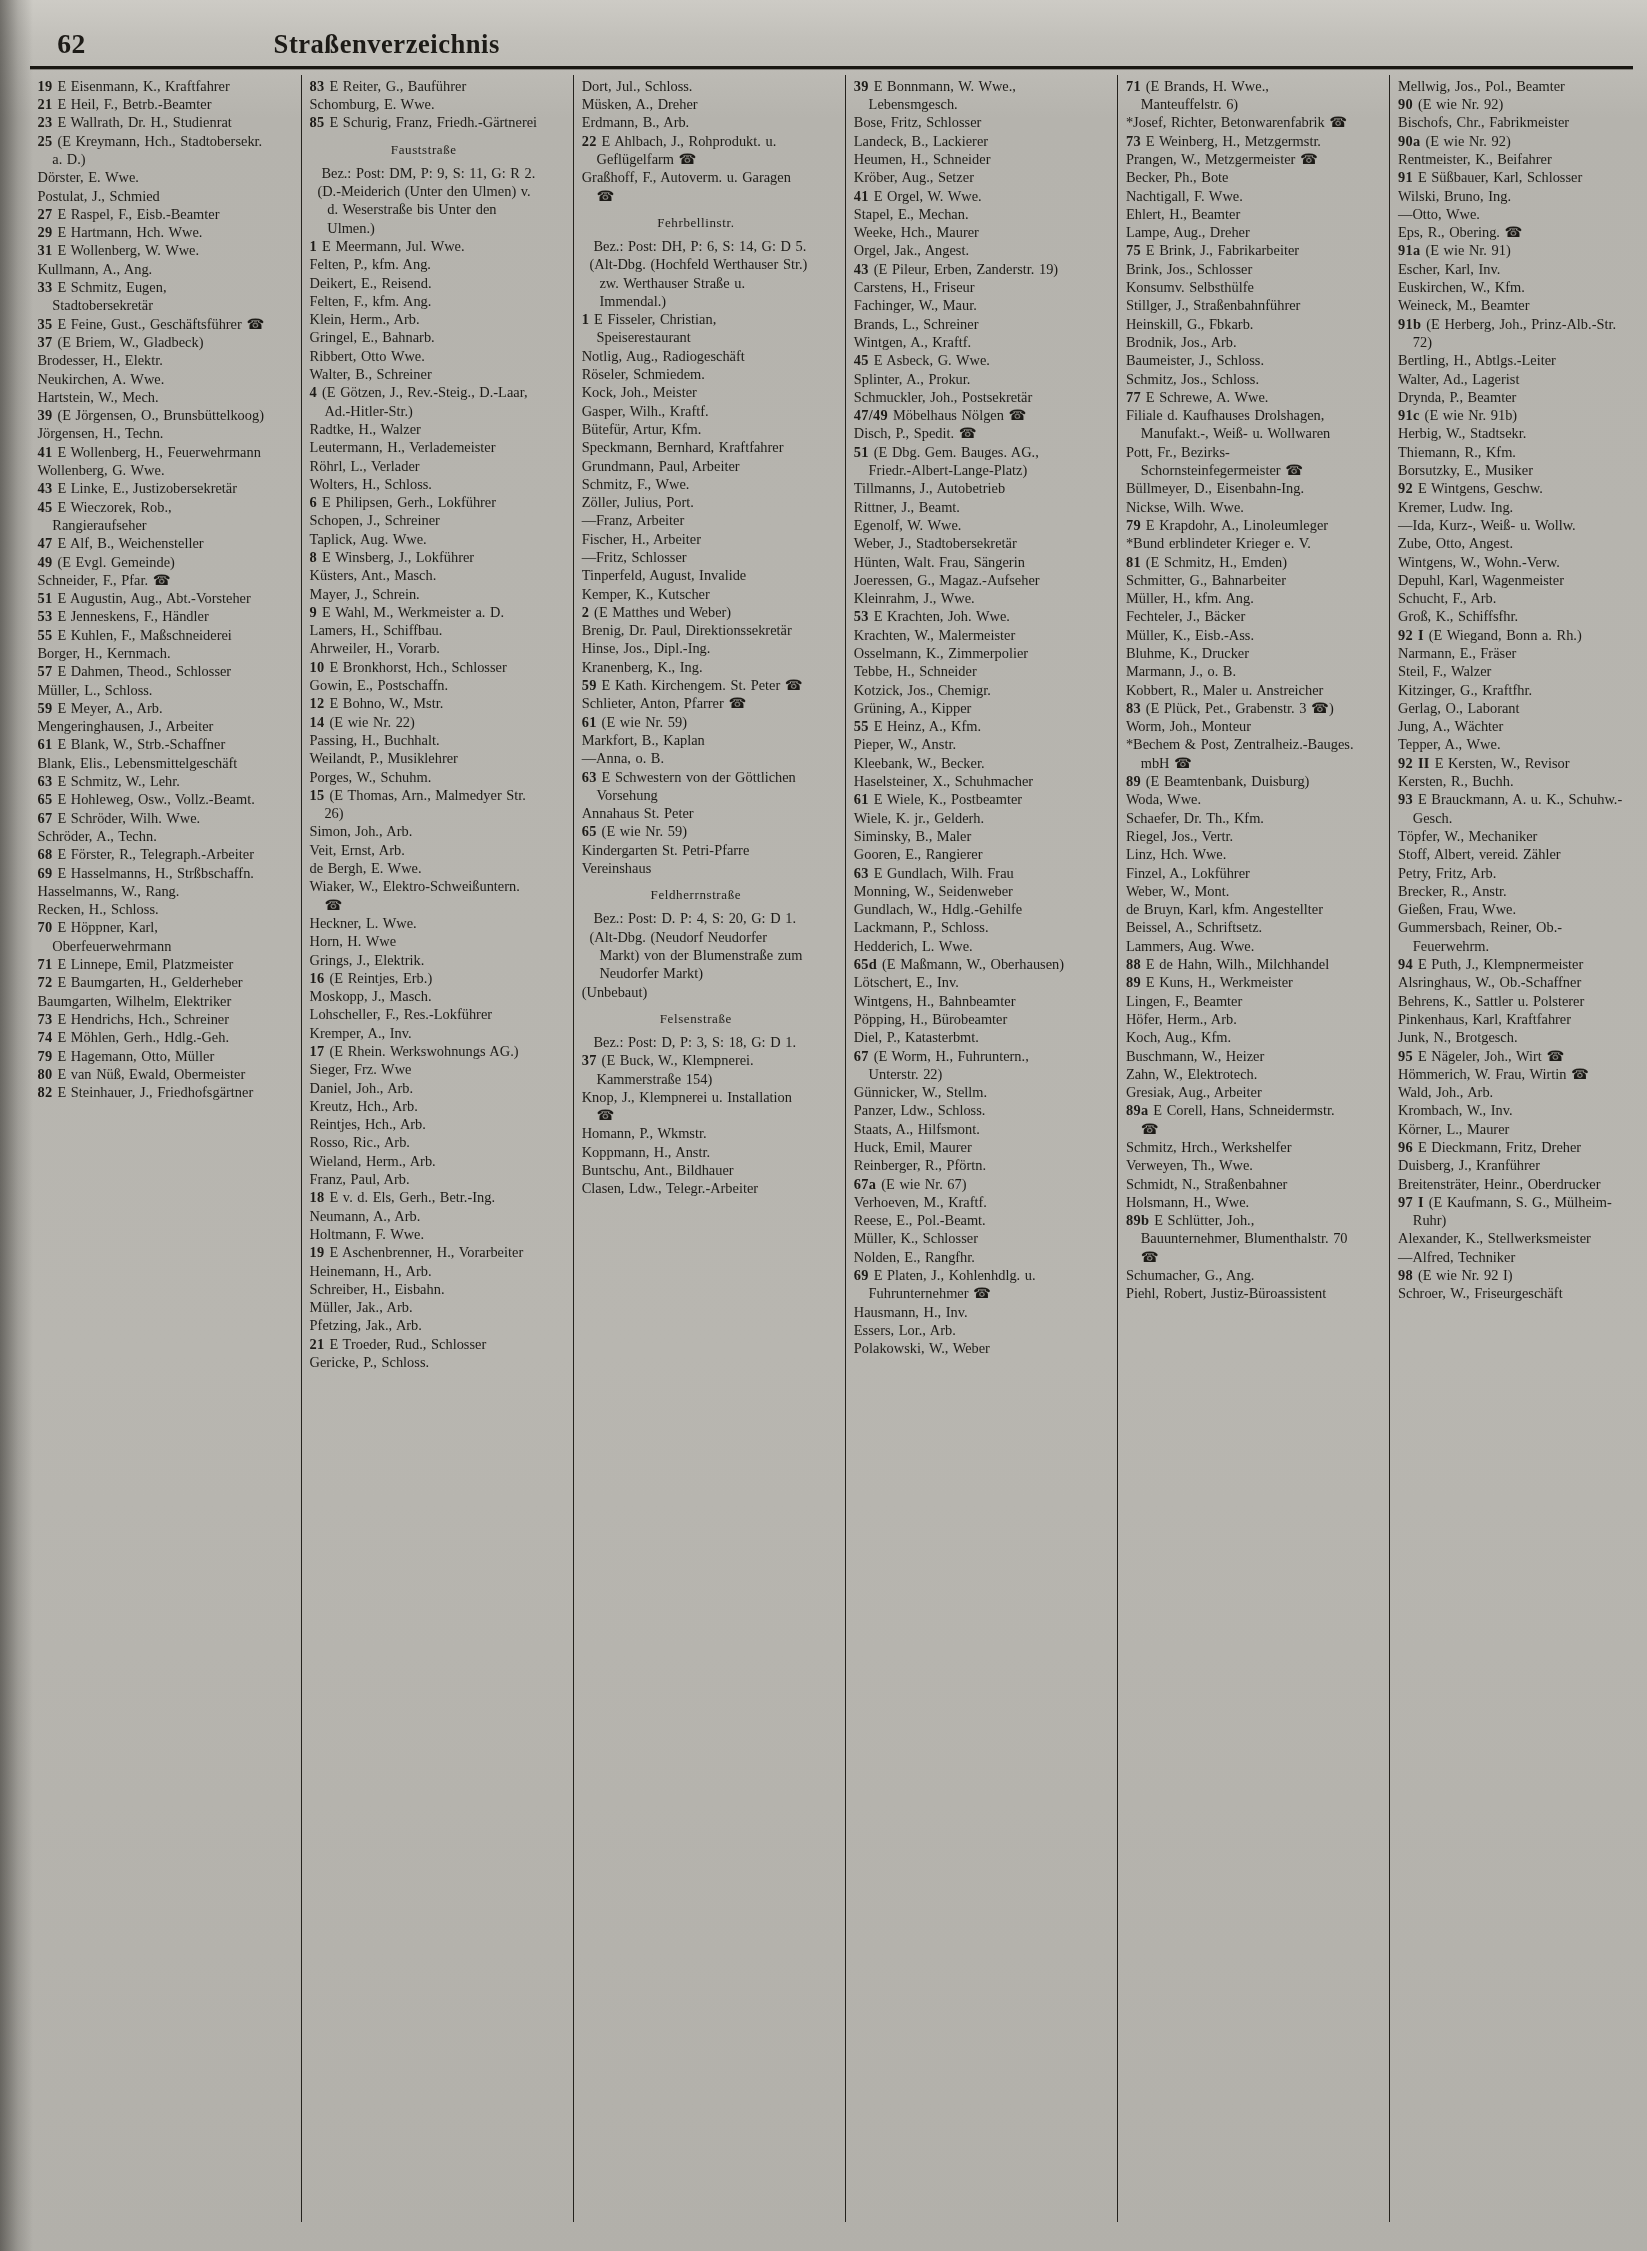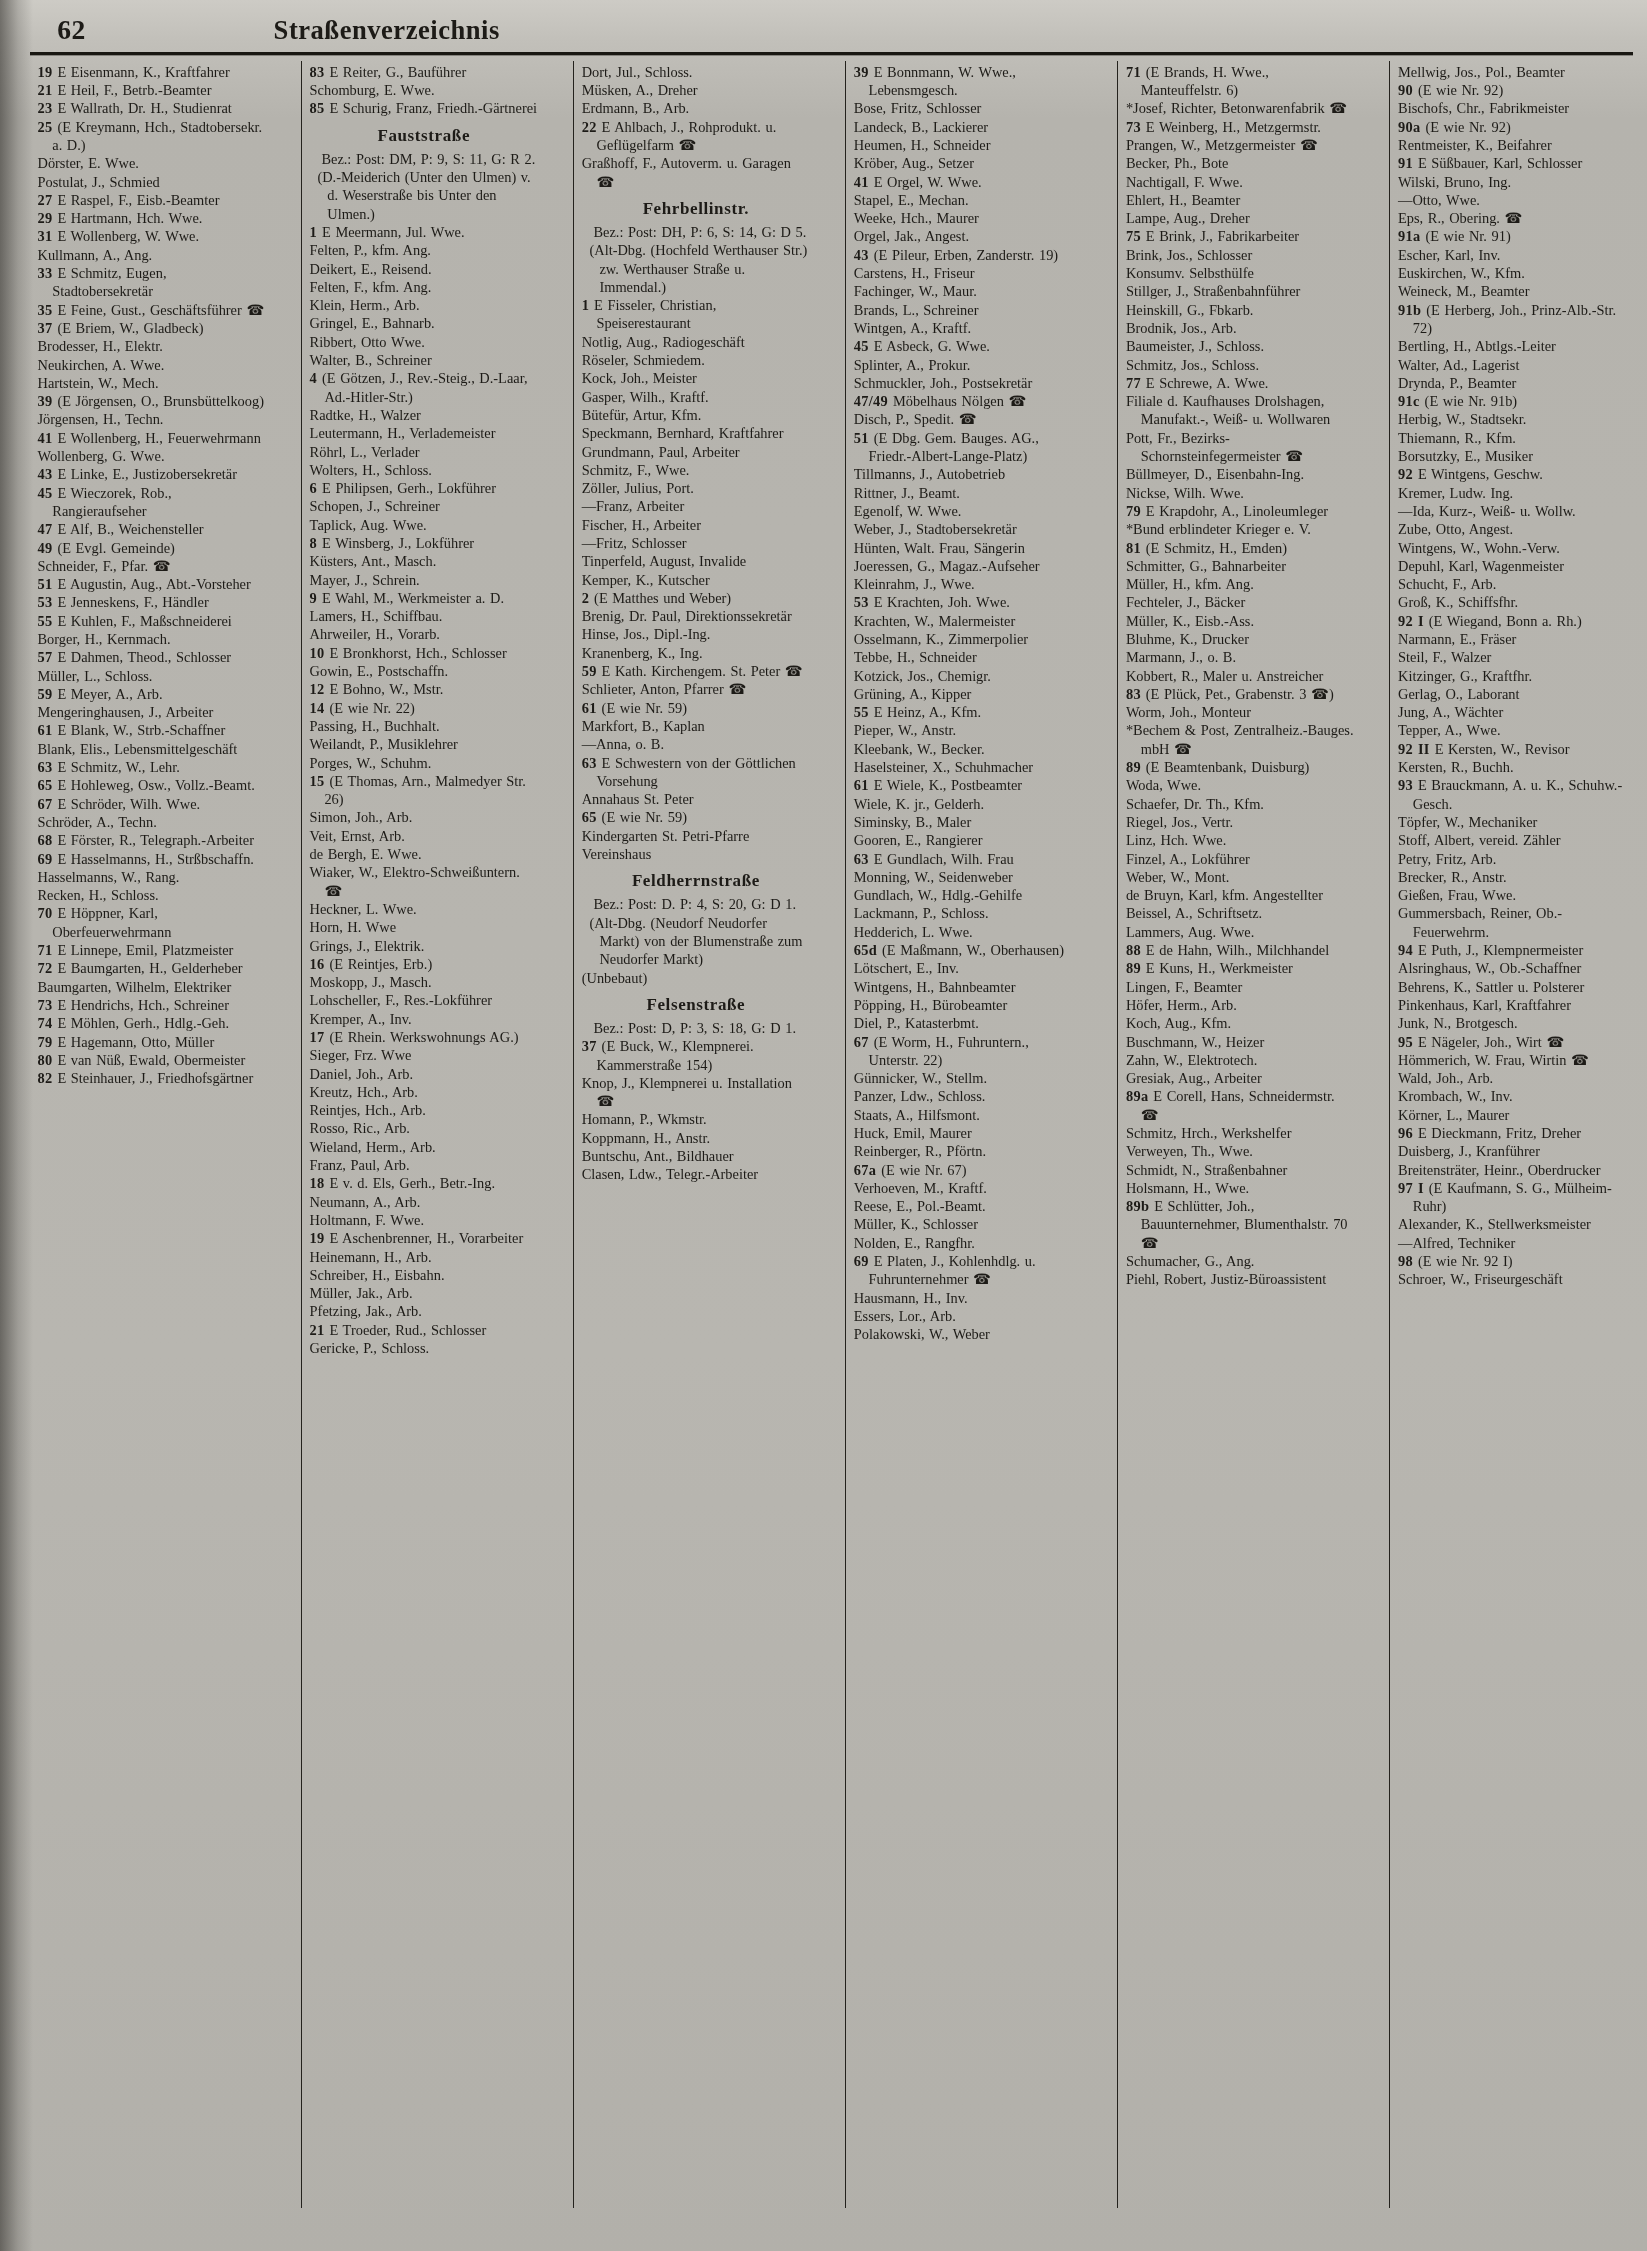--- a/index.html
+++ b/index.html
@@ -4,33 +4,33 @@
 <style>
   html,body{margin:0;padding:0;width:1647px;height:2252px;overflow:hidden;}
   body{
     font-family:"Liberation Serif","DejaVu Serif",serif;
     background:linear-gradient(180deg,#cdcbc5 0px,#c2c0ba 39px,#b5b3ad 118px,#b8b6b0 60%,#b2b0aa 100%);
     color:#1d1b17;
     position:relative;
   }
   .gutter{position:absolute;left:0;top:0;bottom:0;width:33px;
     background:linear-gradient(90deg,rgba(40,38,34,.55),rgba(40,38,34,.18) 55%,rgba(40,38,34,0));pointer-events:none;}
-  .page{position:absolute;left:29.6px;right:13.8px;top:14px;}
+  .page{position:absolute;left:29.6px;right:13.8px;top:28px;}
   .hdr{display:flex;align-items:baseline;font-weight:bold;font-size:26.6px;letter-spacing:0.5px;padding:0 27.6px 5.9px 27.6px;}
   .hdr .pg{width:167px;font-size:27.6px;}
   .hdr .ttl{flex:1;text-align:center;}
   .hdr .sec{width:325px;text-align:center;}
   .rule{border:0;border-top:3.9px solid #191712;margin:0 0 5.9px 0;box-shadow:0 1px 0 rgba(25,23,18,.35);}
   .cols{display:flex;align-items:stretch;height:2147px;}
   .col{flex:1 1 0;padding:2px 6.9px 0 7.9px;overflow:hidden;}
   .col + .col{border-left:1.5px solid #24221d;margin-left:28px;}
   .ln{margin:0;font-size:14.4px;line-height:18.3px;text-indent:-14.8px;padding-left:14.8px;
       word-spacing:1px;}
   .ln .num{font-weight:bold;letter-spacing:0.3px;}
-  .street{font-weight:bold;text-align:center;font-size:17px;text-indent:0;padding:8.9px 0 4.9px 0;letter-spacing:0.6px;}
+  .street{font-weight:normal;text-align:center;font-size:13px;text-indent:0;padding:8.9px 0 4.9px 0;letter-spacing:0.6px;}
   .meta{text-indent:11.8px;padding-left:0;}
   .note{text-indent:-9.9px;padding-left:17.7px;}
   .center{text-align:left;text-indent:0;padding-left:0;}
 </style>
 </head>
 <body>
 
 <div class="gutter"></div>
 
 <div class="page">

